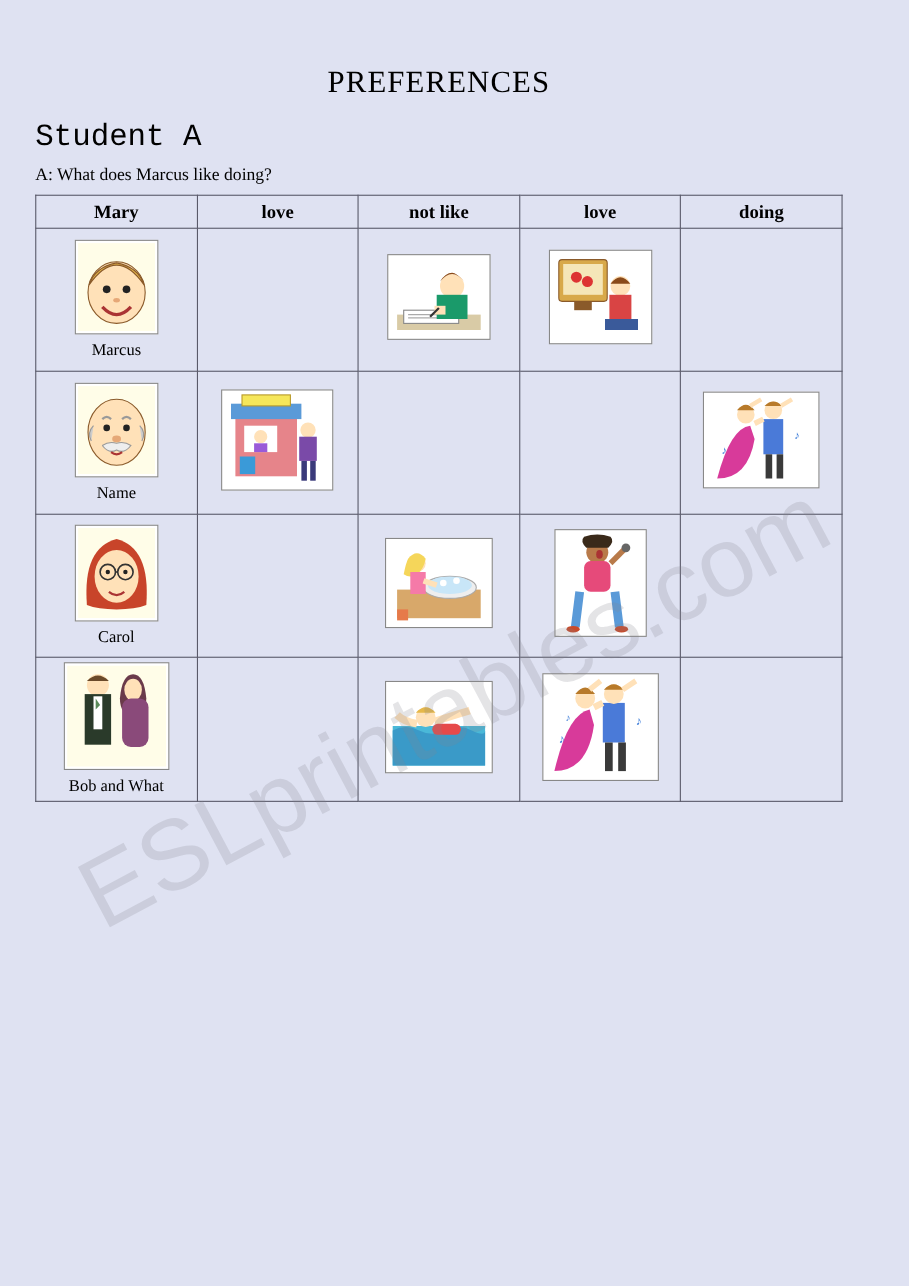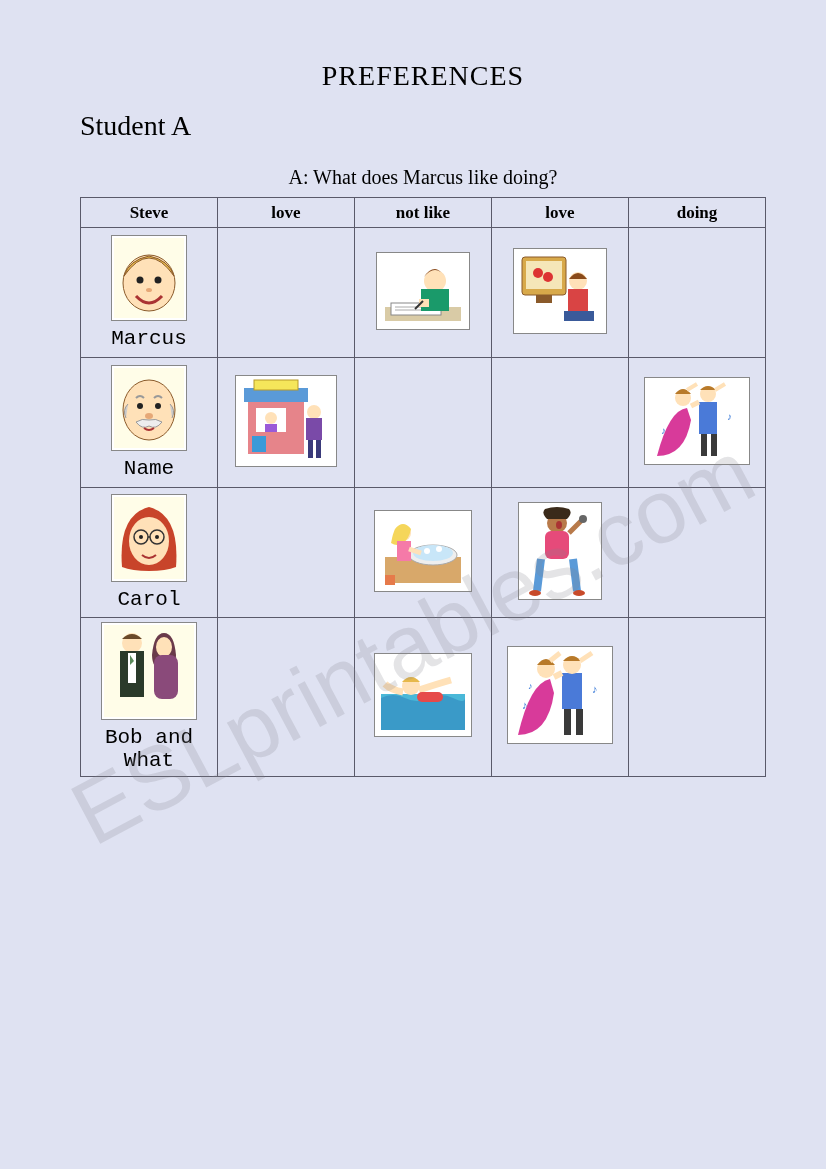--- a/index.html
+++ b/index.html
@@ -6,40 +6,39 @@
   body {
     margin: 0;
     padding: 0;
     background: #dfe2f2;
     font-family: Georgia, "Times New Roman", serif;
     width: 826px;
     height: 1169px;
     position: relative;
   }
   .page {
-    padding: 60px 60px 40px 80px;
+    padding: 60px 60px 40px 32px;
     position: relative;
   }
   .title {
     text-align: center;
     font-size: 28px;
     letter-spacing: 1px;
     margin-bottom: 18px;
     font-family: "Times New Roman", serif;
   }
   .subtitle {
     font-size: 28px;
-    font-family: Liberation Serif, serif;
-    margin-bottom: 24px;
+    font-family: Liberation Mono, monospace;
+    margin-bottom: 10px;
   }
   .dialogue-line {
-    font-size: 20px;
+    font-size: 16px;
     margin: 4px 0 6px 0;
     font-family: "Times New Roman", serif;
-    text-align: center;
   }
   table.pref {
     border-collapse: collapse;
     width: 100%;
     margin-top: 8px;
     background: transparent;
   }
   table.pref th, table.pref td {
     border: 1px solid #5a5a6a;
     text-align: center;
@@ -57,23 +56,23 @@
     width: 20%;
   }
   .cell-img {
     display: inline-block;
     border: 1px solid #888;
     padding: 2px;
     background: #fff;
   }
   .person-label {
     display: block;
-    font-size: 21px;
+    font-size: 15px;
     margin-top: 2px;
-    font-family: Liberation Mono, monospace;
+    font-family: Liberation Serif, serif;
   }
   .watermark {
     position: absolute;
     top: 55%;
     left: 50%;
     transform: translate(-50%, -50%) rotate(-28deg);
     font-size: 90px;
     color: rgba(130,130,140,0.22);
     font-family: Arial, sans-serif;
     white-space: nowrap;
@@ -86,21 +85,21 @@
 <body>
 
 <div class="page">
   <div class="title">PREFERENCES</div>
   <div class="subtitle">Student A</div>
   <div class="dialogue-line">A: What does Marcus like doing?</div>
 
   <table class="pref">
     <thead>
       <tr>
-        <th>Steve</th>
+        <th>Mary</th>
         <th>love</th>
         <th>not like</th>
         <th>love</th>
         <th>doing</th>
       </tr>
     </thead>
     <tbody>
 
       <tr>
         <td>

